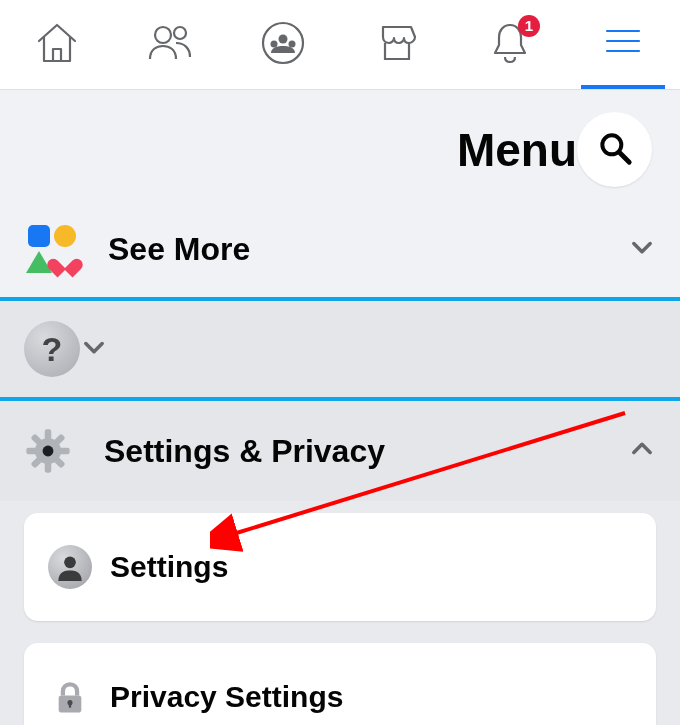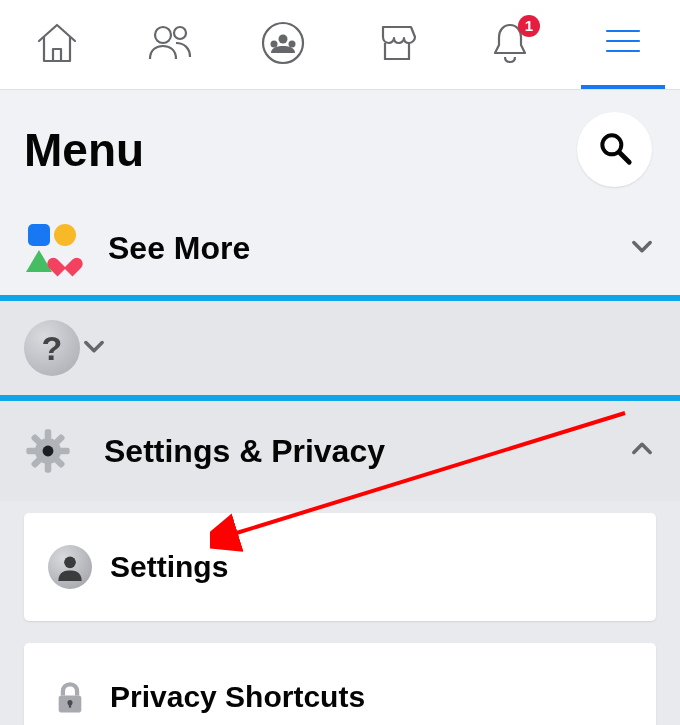--- a/index.html
+++ b/index.html
@@ -8,27 +8,27 @@
     
     .topnav { background: #fff; height: 90px; display: flex; align-items: center; justify-content: space-around; border-bottom: 1px solid #dddfe2; }
     .navitem { width: 84px; height: 88px; display: flex; align-items: center; justify-content: center; position: relative; cursor: pointer; }
     .navitem svg { width: 48px; height: 48px; }
     .nav-icon-path { fill: none; stroke: #65676b; stroke-width: 2.2; }
     .navitem.active { border-bottom: 4px solid #1877f2; }
     .navitem.active svg line, .navitem.active svg path { stroke: #1877f2; }
     .badge { position: absolute; top: 14px; right: 12px; background: #e41e3f; color: #fff; font-size: 15px; font-weight: 700; border-radius: 50%; width: 22px; height: 22px; display: flex; align-items: center; justify-content: center; }
 
     
-    .menu-header { display: flex; align-items: center; justify-content: space-between; padding: 22px 28px 14px 24px; background: #f0f2f5; }
+    .menu-header { display: flex; align-items: center; justify-content: flex-end; padding: 22px 28px 14px 24px; background: #f0f2f5; }
     .menu-title { font-size: 46px; font-weight: 800; color: #050505; }
     .search-btn { width: 75px; height: 75px; border-radius: 50%; background: #fff; display: flex; align-items: center; justify-content: center; box-shadow: 0 1px 2px rgba(0,0,0,0.1); cursor: pointer; }
     .search-btn svg { width: 38px; height: 38px; }
 
     
-    .section { display: flex; align-items: center; padding: 0 24px; height: 100px; border-bottom: 6px solid #0ea5e9; cursor: pointer; }
+    .section { display: flex; align-items: center; padding: 0 24px; height: 100px; border-bottom: 4px solid #0ea5e9; cursor: pointer; }
     .section.seemore { background: #f0f2f5; }
     .section.help { background: #e4e6e9; }
     .section.settings-privacy { background: #e4e6e9; border-bottom: none; padding-left: 20px; }
     .section .icon-wrap { width: 56px; height: 56px; display: flex; align-items: center; justify-content: center; flex-shrink: 0; }
     .section .label { font-size: 32px; font-weight: 600; margin-left: 28px; flex: 1; }
     .chev { width: 28px; height: 28px; flex-shrink: 0; }
     .chev path { fill: none; stroke: #65676b; stroke-width: 3; stroke-linecap: round; stroke-linejoin: round; }
 
     
     .grid4 { width: 56px; height: 56px; position: relative; }
@@ -41,21 +41,21 @@
     .g-heart::after { right:0; transform: rotate(45deg); transform-origin: 0 100%; }
 
     
     .help-circle { width: 56px; height: 56px; border-radius: 50%; background: radial-gradient(circle at 35% 30%, #d8dade, #a8aab0); display: flex; align-items: center; justify-content: center; font-size: 34px; font-weight: 800; color: #444; }
 
     
     .gear-wrap { width: 56px; height: 56px; display: flex; align-items: center; justify-content: center; }
 
     
     .cards { padding: 12px 24px 0 24px; }
-    .card { background: #fff; border-radius: 5px; box-shadow: 0 1px 2px rgba(0,0,0,0.1); padding: 32px 24px; display: flex; align-items: center; margin-bottom: 22px; cursor: pointer; }
+    .card { background: #fff; border-radius: 14px; box-shadow: 0 1px 2px rgba(0,0,0,0.1); padding: 32px 24px; display: flex; align-items: center; margin-bottom: 22px; cursor: pointer; }
     .card .icon-wrap { width: 44px; height: 44px; display:flex; align-items:center; justify-content:center; }
     .card .label { font-size: 30px; font-weight: 600; margin-left: 18px; }
 
     .avatar-circ { width: 44px; height: 44px; border-radius: 50%; background: radial-gradient(circle at 35% 30%, #d8dade, #9c9ea3); display:flex; align-items:center; justify-content:center; }
     .lock-ic { width: 36px; height: 36px; display:flex; align-items:center; justify-content:center; }
 
     
     .arrow-svg { position: absolute; pointer-events: none; }
   </style>
 </head>
@@ -199,21 +199,21 @@
     <div class="icon-wrap">
       <div class="lock-ic">
         <svg viewBox="0 0 24 24" width="34" height="34">
           <rect x="4" y="11" width="16" height="12" rx="2" fill="#a8aab0"></rect>
           <path d="M7 11 V8 C7 5 9 3 12 3 C15 3 17 5 17 8 V11" fill="none" stroke="#a8aab0" stroke-width="3"></path>
           <circle cx="12" cy="16" r="1.8" fill="#4a4b4e"></circle>
           <rect x="11.2" y="16" width="1.6" height="3.5" fill="#4a4b4e"></rect>
         </svg>
       </div>
     </div>
-    <div class="label">Privacy Shortcuts</div>
+    <div class="label">Privacy Settings</div>
   </div>
 </div>
 
 <svg class="arrow-svg" style="left:210px; top:405px;" width="430" height="160" viewBox="0 0 430 160">
   <defs>
     <marker id="arrhead" markerWidth="12" markerHeight="12" refX="2" refY="5" orient="auto">
       <path d="M0 0 L12 5 L0 10 Z" fill="#ff0000"></path>
     </marker>
   </defs>
   <line x1="415" y1="8" x2="20" y2="130" stroke="#ff0000" stroke-width="4" marker-end="url(#arrhead)"></line>

